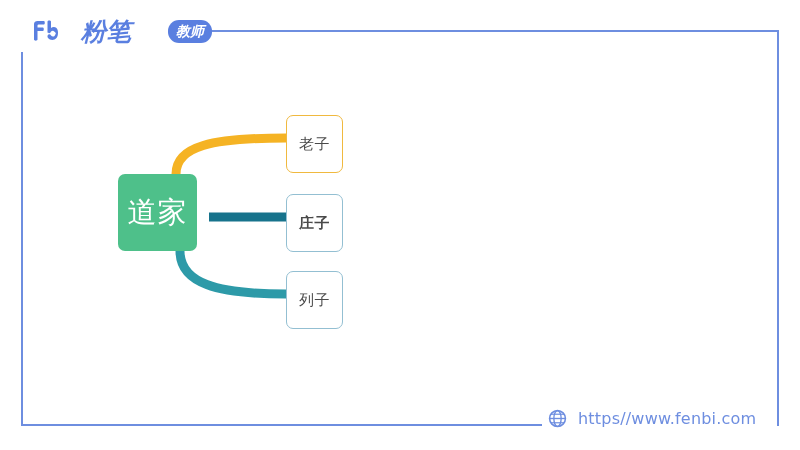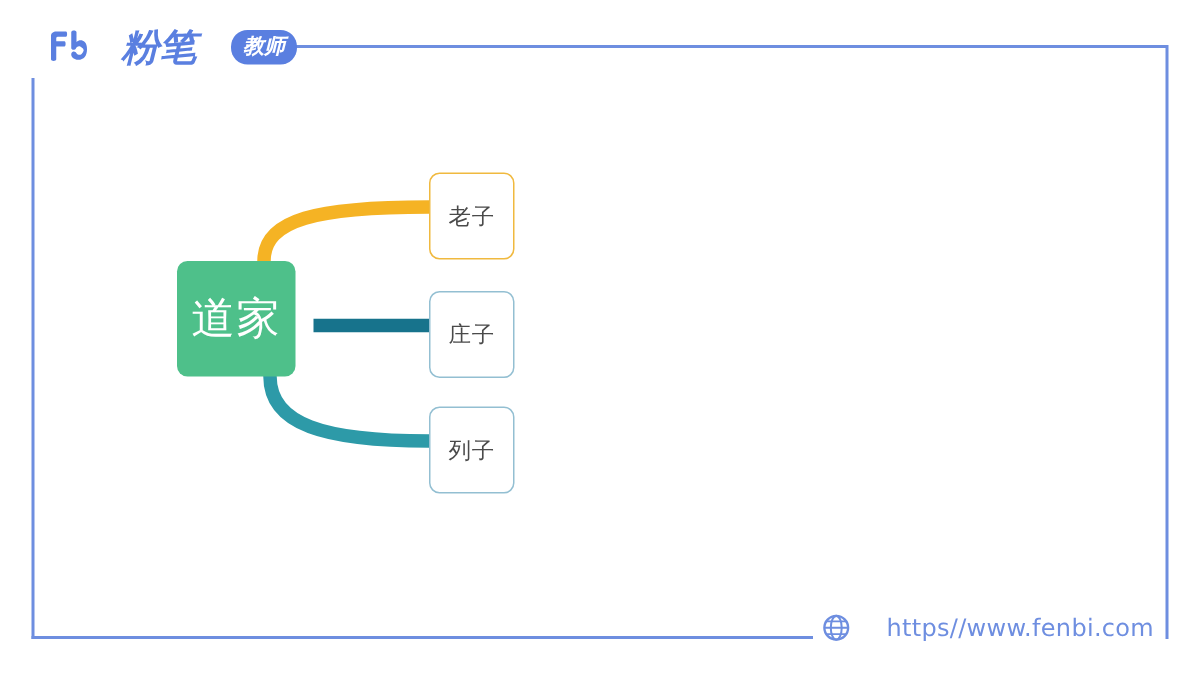--- a/index.html
+++ b/index.html
@@ -61,21 +61,21 @@
   }
   .logo-badge {
     background: #5a7fe0;
     color: #ffffff;
     font-size: 14px;
     line-height: 14px;
     font-weight: bold;
     padding: 4px 8px 5px 8px;
     border-radius: 11px;
     font-family: "DejaVu Sans", "Liberation Sans", sans-serif;
-    margin-left: 1px;
+    margin-left: 15px;
   }
 
   
   #mindmap {
     position: absolute;
     left: 0;
     top: 0;
     width: 800px;
     height: 450px;
     pointer-events: none;
@@ -109,31 +109,31 @@
     border-radius: 7px;
     border: 1.6px solid #9cc4d6;
     color: #4a4a4a;
     font-size: 15px;
     letter-spacing: 0.5px;
   }
   .node-child.amber { border-color: #f0b93f; }
   .node-child.teal  { border-color: #93bfd2; }
 
   .node-c1 { left: 286px; top: 115px; }
-  .node-c2 { left: 286px; top: 194px; }
+  .node-c2 { left: 286px; top: 194px; font-weight: bold; }
   .node-c3 { left: 286px; top: 271px; text-align: center; }
 
   
   .footer {
     position: absolute;
     left: 548px;
     top: 409px;
     display: flex;
     align-items: center;
-    gap: 24px;
+    gap: 11px;
     white-space: nowrap;
   }
   .globe-icon {
     width: 19px;
     height: 19px;
     display: block;
   }
   .footer-url {
     font-size: 16px;
     line-height: 18px;

